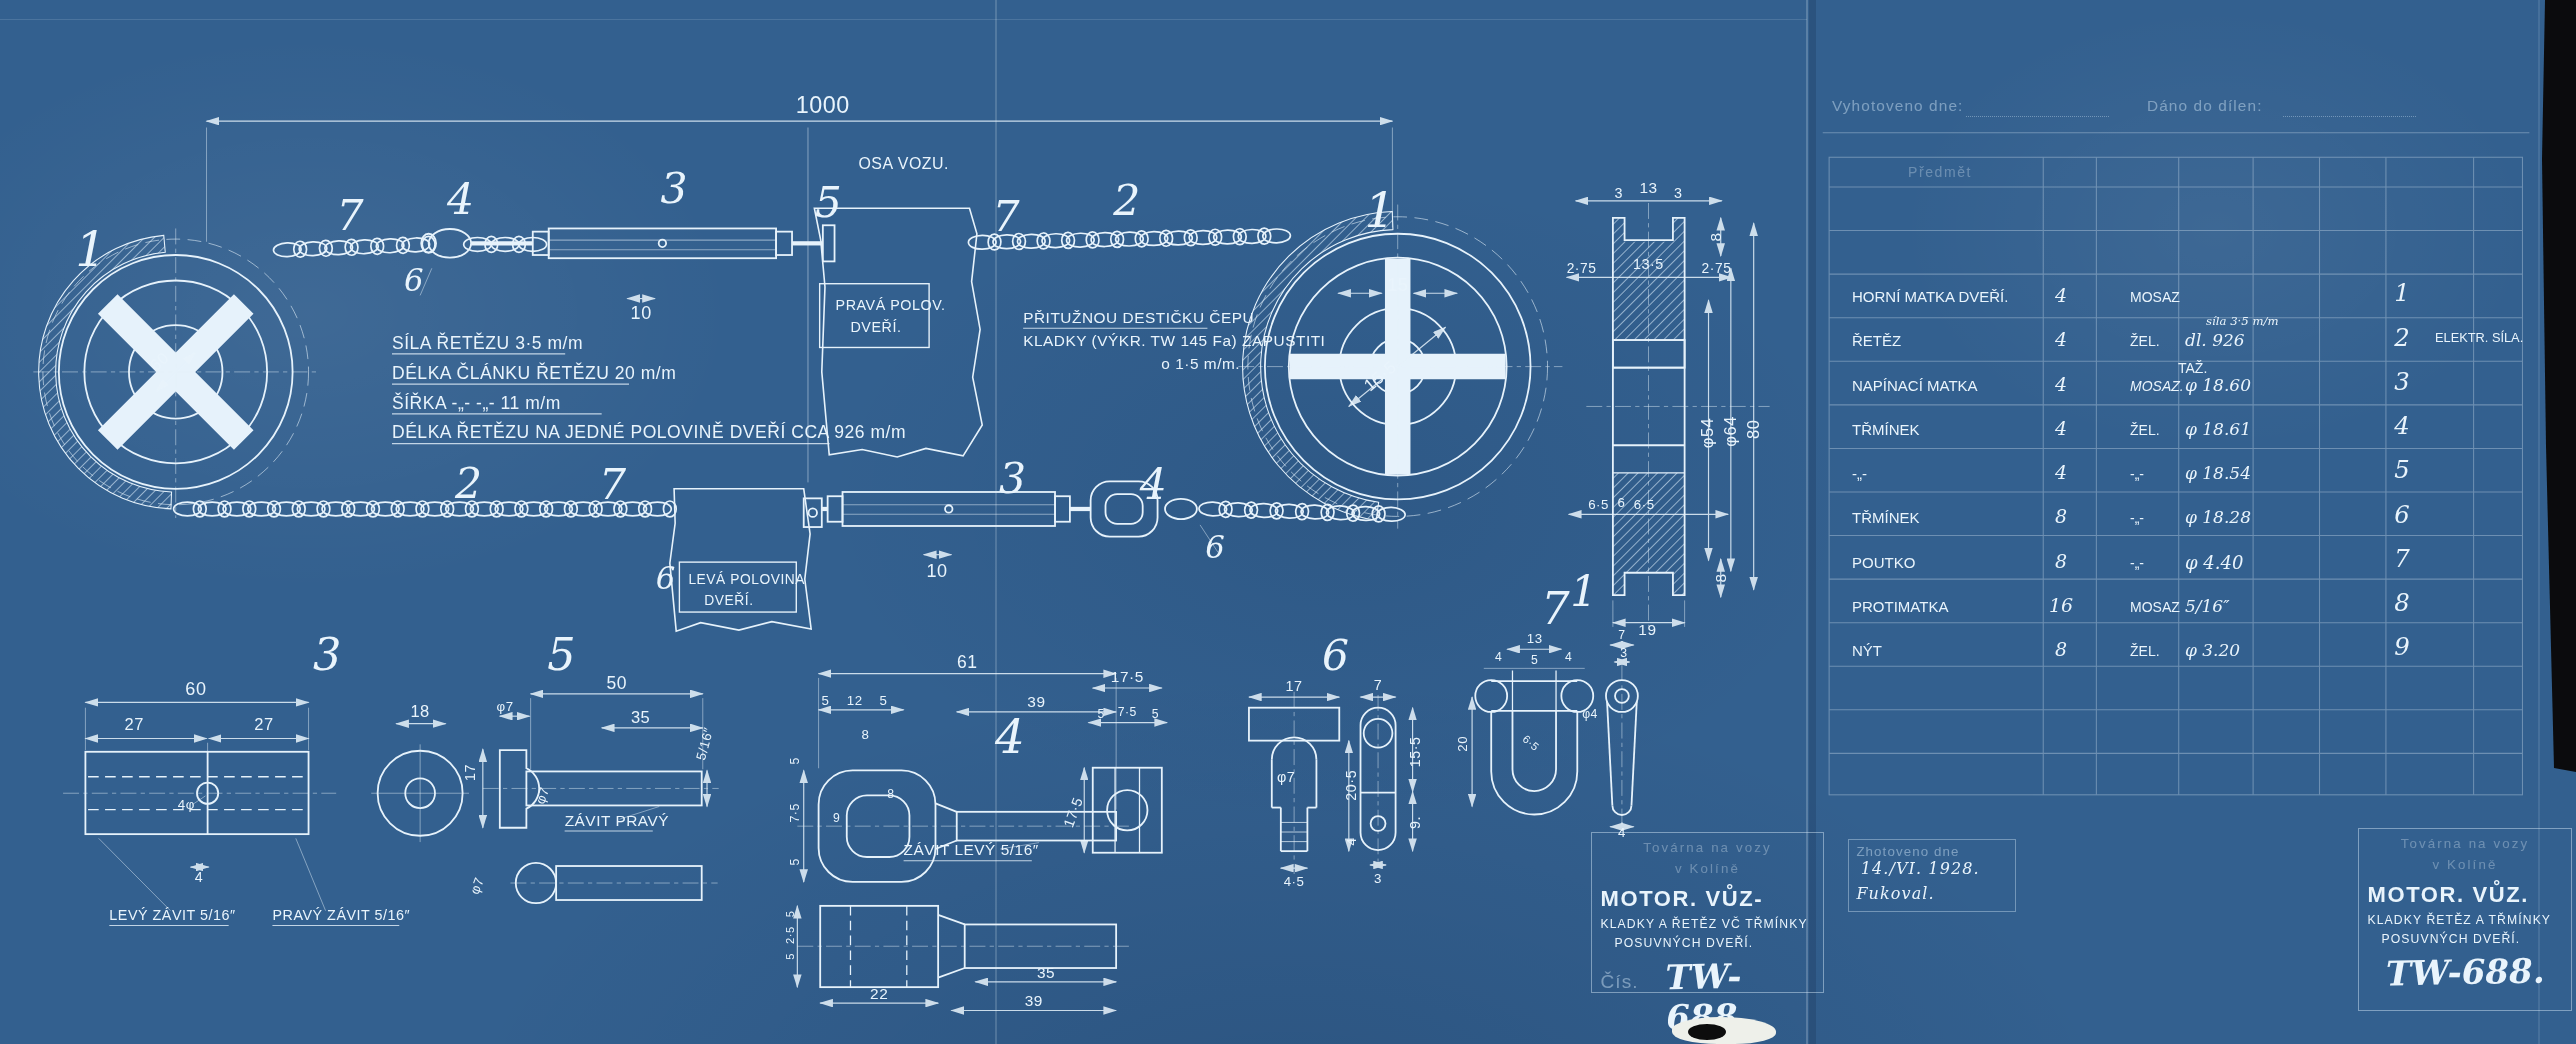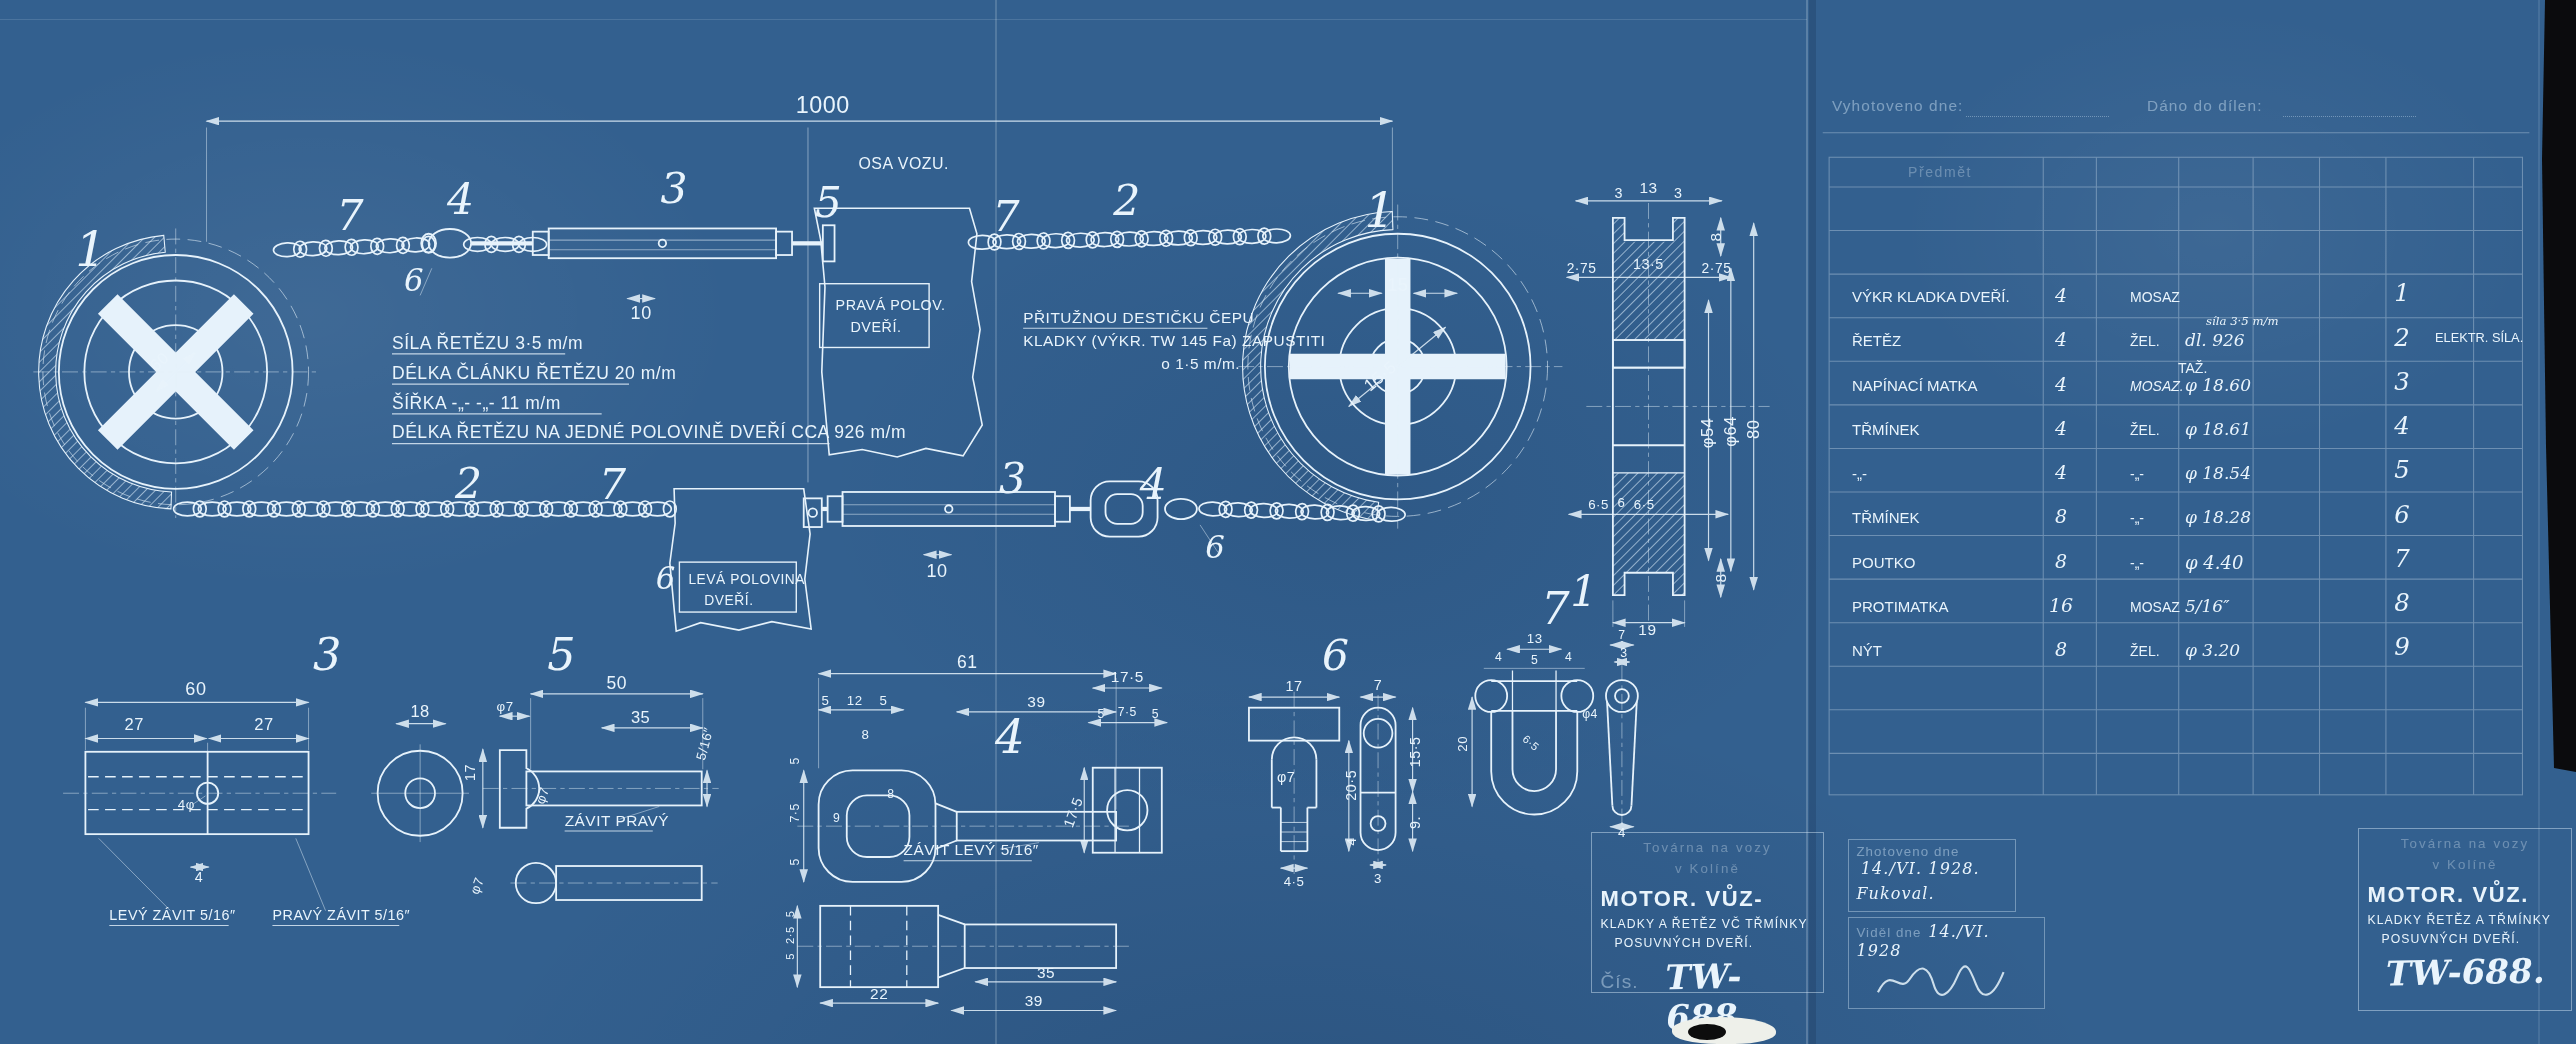--- a/index.html
+++ b/index.html
@@ -547,21 +547,21 @@
       </g>
   </svg>
 
   <span class="phspan ftxt" style="left:1832px;top:97px">Vyhotoveno dne:</span>
   <div class="dotline" style="left:1966px;top:116px;width:143px"></div>
   <span class="phspan ftxt" style="left:2147px;top:97px">Dáno do dílen:</span>
   <div class="dotline" style="left:2283px;top:116px;width:133px"></div>
   <span class="colhead" style="left:1908px;top:164px">Předmět</span>
 
   <div id="parts-rows">
-      <span class="pcell " style="left: 1852px; top: 288px; font-size: 15px;">VÝKR KLADKA DVEŘÍ.</span>
+      <span class="pcell " style="left: 1852px; top: 288px; font-size: 15px;">HORNÍ MATKA DVEŘÍ.</span>
       <span class="pcell script" style="left: 2061px; top: 284px; font-size: 19px; transform: translateX(-50%);">4</span>
       <span class="pcell " style="left: 2130px; top: 289px; font-size: 14px;">MOSAZ</span>
       <span class="pcell script" style="left: 2402px; top: 278px; font-size: 24.4px; transform: translateX(-50%);">1</span>
       <span class="pcell " style="left: 1852px; top: 332px; font-size: 15px;">ŘETĚZ</span>
       <span class="pcell script" style="left: 2061px; top: 328px; font-size: 19px; transform: translateX(-50%);">4</span>
       <span class="pcell " style="left: 2130px; top: 333px; font-size: 14px;">ŽEL.</span>
       <span class="pcell script" style="left: 2206px; top: 314px; font-size: 11.7px;">síla 3·5 m/m</span>
       <span class="pcell script" style="left: 2185px; top: 330px; font-size: 17px;">dl. 926</span>
       <span class="pcell script" style="left: 2402px; top: 323px; font-size: 24.4px; transform: translateX(-50%);">2</span>
       <span class="pcell " style="left: 2435px; top: 330px; font-size: 12.8px;">ELEKTR. SÍLA.</span>
@@ -615,27 +615,20 @@
       <span class="cis ftxt">Čís.</span>
       <span class="tb-num script">TW-688.</span>
     </div>
   </div>
 
   <div class="dstamp" style="left:1848px;top:839px;width:168px;height:73px">
     <span class="lbl ftxt">Zhotoveno dne</span>
     <span class="dt script">14./VI. 1928.</span>
     <div class="sig script">Fukoval.</div>
   </div>
-  <div class="dstamp" style="left:1848px;top:917px;width:197px;height:92px">
-    <span class="lbl ftxt">Viděl dne</span>
-    <span class="dt script">14./VI. 1928</span>
-    <svg class="sigsvg" viewBox="0 0 300 90">
-      <path d="M15,70 C40,18 55,75 75,45 S110,20 120,55 150,75 165,40 188,24 200,55 232,82 252,32" fill="none" stroke="#e8f4fc" stroke-width="4" opacity=".85"></path>
-    </svg>
-  </div>
 
   <div class="stamp" style="left:2358px;top:828px;width:214px;height:183px">
     <div class="factory">
       <span>Továrna na vozy</span><br>
       <span>v Kolíně</span>
     </div>
     <div class="tb-title">MOTOR. VŮZ.</div>
     <div class="tb-sub">KLADKY ŘETĚZ A TŘMÍNKY</div>
     <div class="tb-sub indent">POSUVNÝCH DVEŘÍ.</div>
     <div class="tb-numrow">

